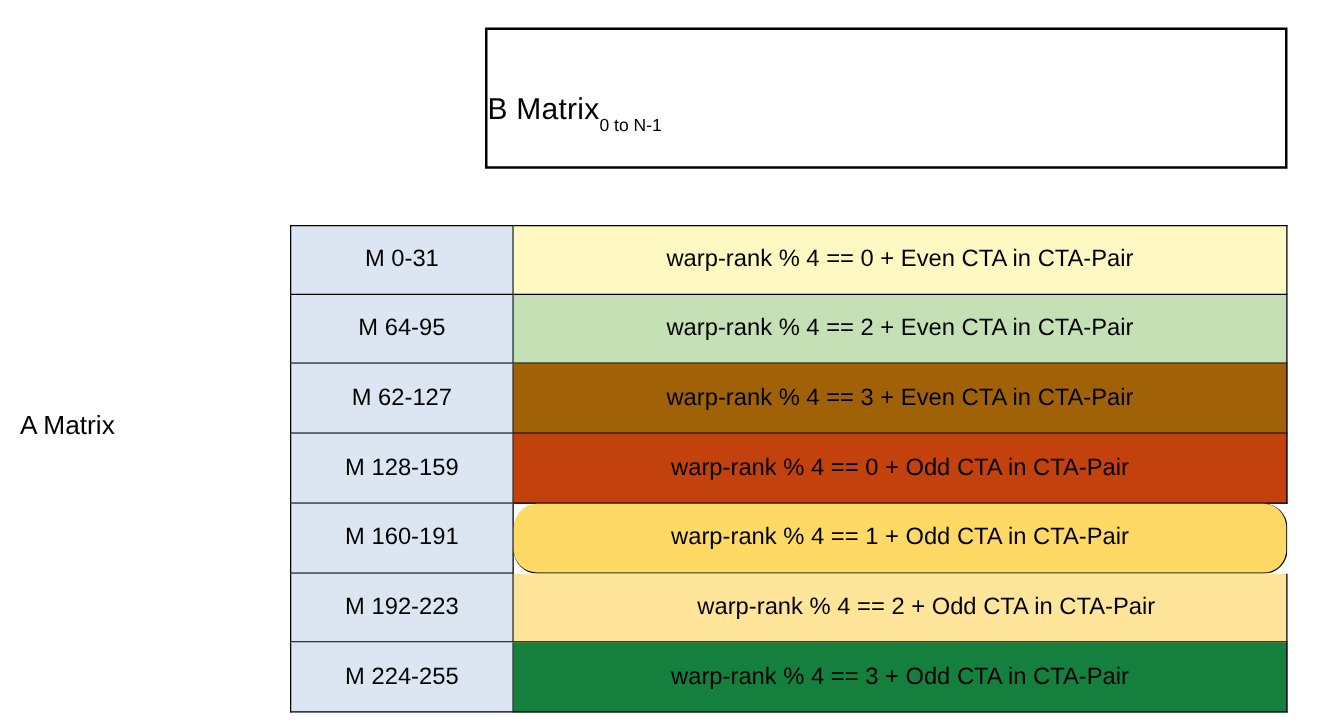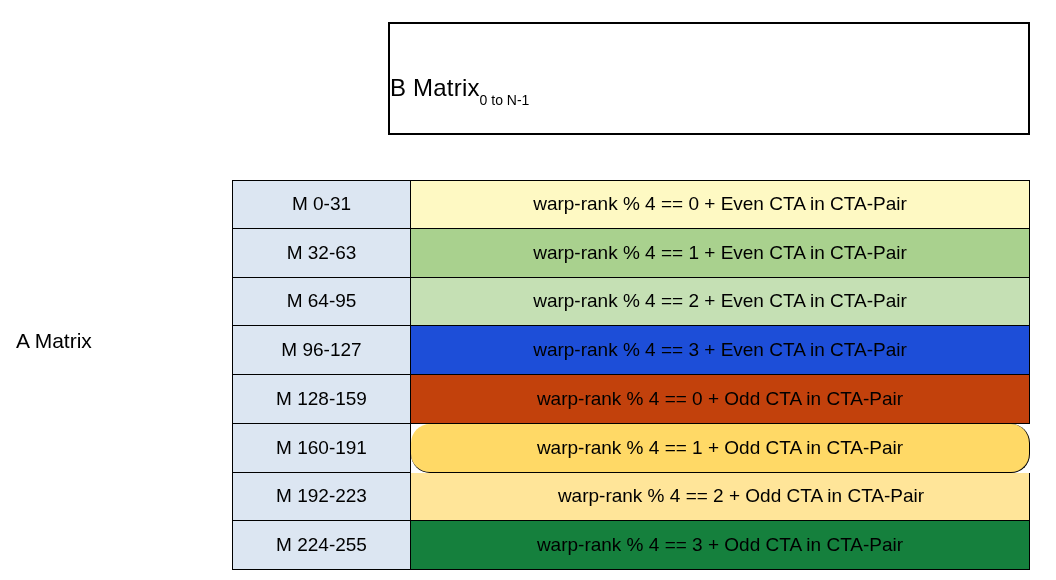--- a/index.html
+++ b/index.html
@@ -105,30 +105,26 @@
 </div>
 
 <div id="a-matrix-label">A Matrix</div>
 
 <div id="matrix-grid">
     <div class="grid-row">
       <div class="m-cell">M 0-31</div>
       <div class="w-cell" style="background: #fef9c3;">warp-rank % 4 == 0  + Even CTA in CTA-Pair</div>
     </div>
     <div class="grid-row">
-      <div class="m-cell">M 32-63</div>
-      <div class="w-cell" style="background: rgb(169, 209, 142);">warp-rank % 4 == 1  + Even CTA in CTA-Pair</div>
-    </div>
-    <div class="grid-row">
       <div class="m-cell">M 64-95</div>
       <div class="w-cell" style="background: rgb(197, 224, 180);">warp-rank % 4 == 2  + Even CTA in CTA-Pair</div>
     </div>
     <div class="grid-row">
-      <div class="m-cell">M 96-127</div>
-      <div class="w-cell" style="background: #1d4ed8;">warp-rank % 4 == 3  + Even CTA in CTA-Pair</div>
+      <div class="m-cell">M 62-127</div>
+      <div class="w-cell" style="background: #a16207;">warp-rank % 4 == 3  + Even CTA in CTA-Pair</div>
     </div>
     <div class="grid-row">
       <div class="m-cell">M 128-159</div>
       <div class="w-cell" style="background: #c2410c;">warp-rank % 4 == 0  + Odd CTA in CTA-Pair</div>
     </div>
     <div class="grid-row">
       <div class="m-cell">M 160-191</div>
       <div class="w-cell" style="background: rgb(255, 217, 102); border-radius: 19px;">warp-rank % 4 == 1  + Odd CTA in CTA-Pair</div>
     </div>
     <div class="grid-row">

